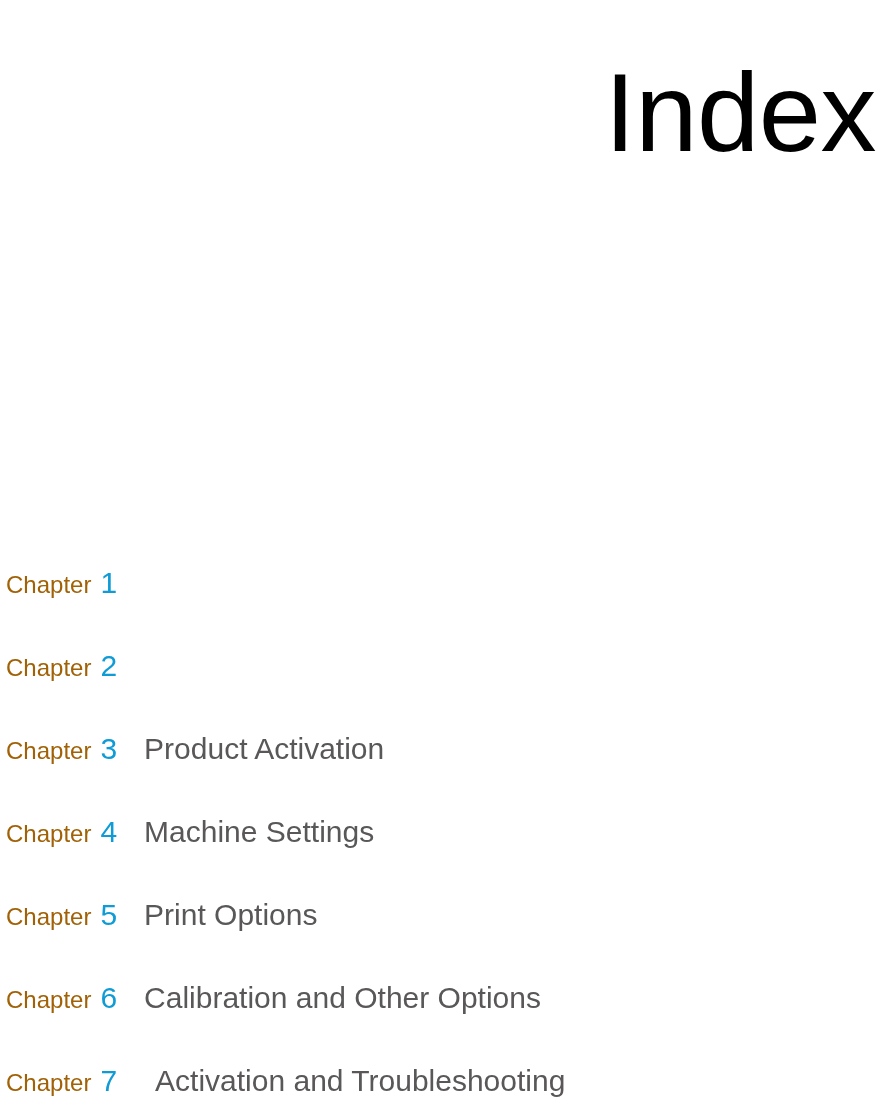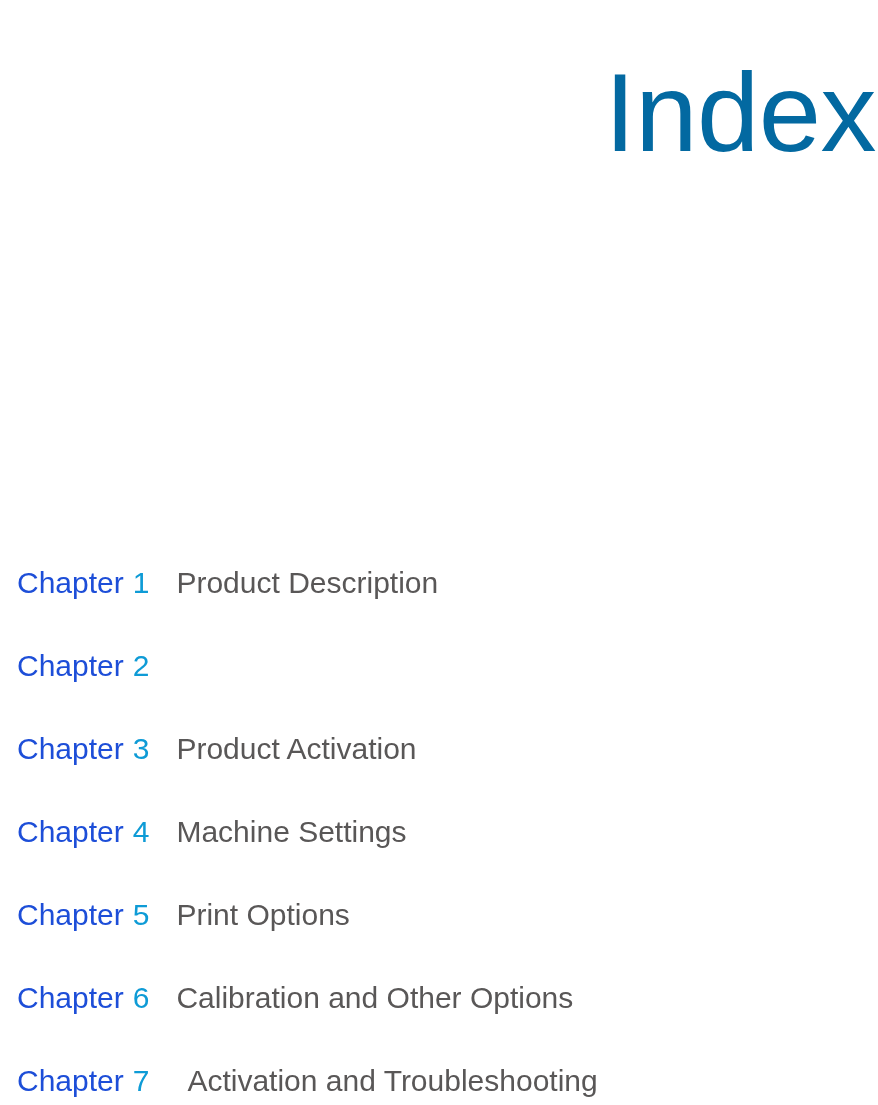--- a/index.html
+++ b/index.html
@@ -26,44 +26,44 @@
   .page-title {
     position: absolute;
     left: 0;
     right: 2px;
     top: -18px;
     text-align: right;
     font-size: 112px;
     line-height: 1;
     font-weight: 400;
     letter-spacing: -0.5px;
-    color: #0369a1;
+    color: #000000;
     white-space: nowrap;
   }
 
   
   .chapter-list {
     position: absolute;
     left: 0;
     top: 566px;
     width: 878px;
   }
 
   .chapter-row {
     display: flex;
     align-items: baseline;
     height: 83px;
     white-space: nowrap;
   }
 
   .chapter-word {
-    font-size: 30px;
+    font-size: 24px;
     line-height: 34px;
-    color: #1d4ed8;
-    padding-left: 17px;
+    color: #a16207;
+    padding-left: 6px;
   }
 
   .chapter-num {
     font-size: 30px;
     line-height: 34px;
     color: #0e9bd6;
     padding-left: 9px;
   }
 
   .chapter-title {
@@ -82,21 +82,20 @@
 
 <div class="page">
 
   <h1 class="page-title">Index</h1>
 
   <div class="chapter-list">
 
     <div class="chapter-row">
       <span class="chapter-word">Chapter</span>
       <span class="chapter-num">1</span>
-      <span class="chapter-title">Product Description</span>
     </div>
 
     <div class="chapter-row">
       <span class="chapter-word">Chapter</span>
       <span class="chapter-num">2</span>
     </div>
 
     <div class="chapter-row">
       <span class="chapter-word">Chapter</span>
       <span class="chapter-num">3</span>

